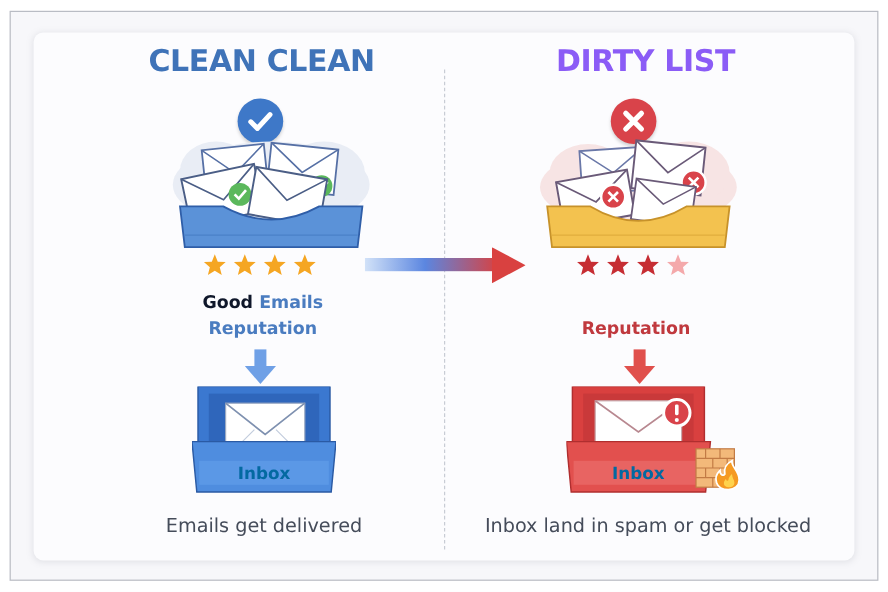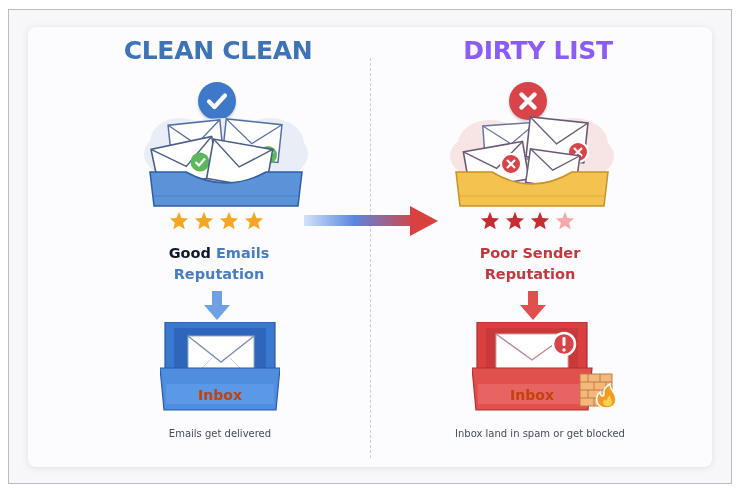--- a/index.html
+++ b/index.html
@@ -39,27 +39,27 @@
   .stars.clean { left:169px; top:211px; }
   .stars.dirty { left:480px; top:211px; }
   .rep {
     position:absolute; width:200px; text-align:center; font-size:14.5px; line-height:21px; font-weight:bold;
   }
   .rep.clean { left:119px; top:243px; color:#4a7cc0; }
   .rep.clean .w1 { color:#0f172a; }
   .rep.dirty { left:430px; top:243px; color:#c0393e; }
   .down { position:absolute; }
   .caption {
-    position:absolute; font-size:10px; color:#454c5a; text-align:center; white-space:nowrap;
+    position:absolute; font-size:16px; color:#454c5a; text-align:center; white-space:nowrap;
   }
   .caption.clean { left:100px; width:240px; top:428px; }
   .caption.dirty { left:380px; width:320px; top:428px; }
   .gradarrow { position:absolute; left:304px; top:206px; }
   .trayLabel {
-    position:absolute; font-size:14px; font-weight:bold; color:#c2410c; text-align:center;
+    position:absolute; font-size:14px; font-weight:bold; color:#0369a1; text-align:center;
   }
 </style>
 </head>
 <body>
 
 <div class="frame"></div>
 <div class="card"></div>
 <div class="divider"></div>
 
 <div class="title clean">CLEAN CLEAN</div>
@@ -197,21 +197,21 @@
     </svg>
   <svg width="20" height="19" viewBox="0 0 24 23">
       <path d="M12 1 L15 8.5 L23 9 L17 14.2 L19 22 L12 17.8 L5 22 L7 14.2 L1 9 L9 8.5 Z" fill="#c62d33"></path>
     </svg>
   <svg width="20" height="19" viewBox="0 0 24 23">
       <path d="M12 1 L15 8.5 L23 9 L17 14.2 L19 22 L12 17.8 L5 22 L7 14.2 L1 9 L9 8.5 Z" fill="#f4a9ab"></path>
     </svg>
 </div>
 
 <div class="rep dirty">
-  <span>Poor Sender</span><br>
+  <br>
   <span>Reputation</span>
 </div>
 
 <svg class="down" style="left:520px;top:291px" width="26" height="30" viewBox="0 0 26 30">
   <rect x="8" y="0" width="10" height="16" fill="#e0504c"></rect>
     <path d="M0 14 L26 14 L13 29 Z" fill="#e0504c"></path>
 </svg>
 
 <svg class="illus" style="left:472px;top:322px" width="150" height="90" viewBox="0 0 150 90">
   <rect x="5" y="0" width="110" height="60" fill="#d9403f" stroke="#b02e2f" stroke-width="1.2"></rect>

